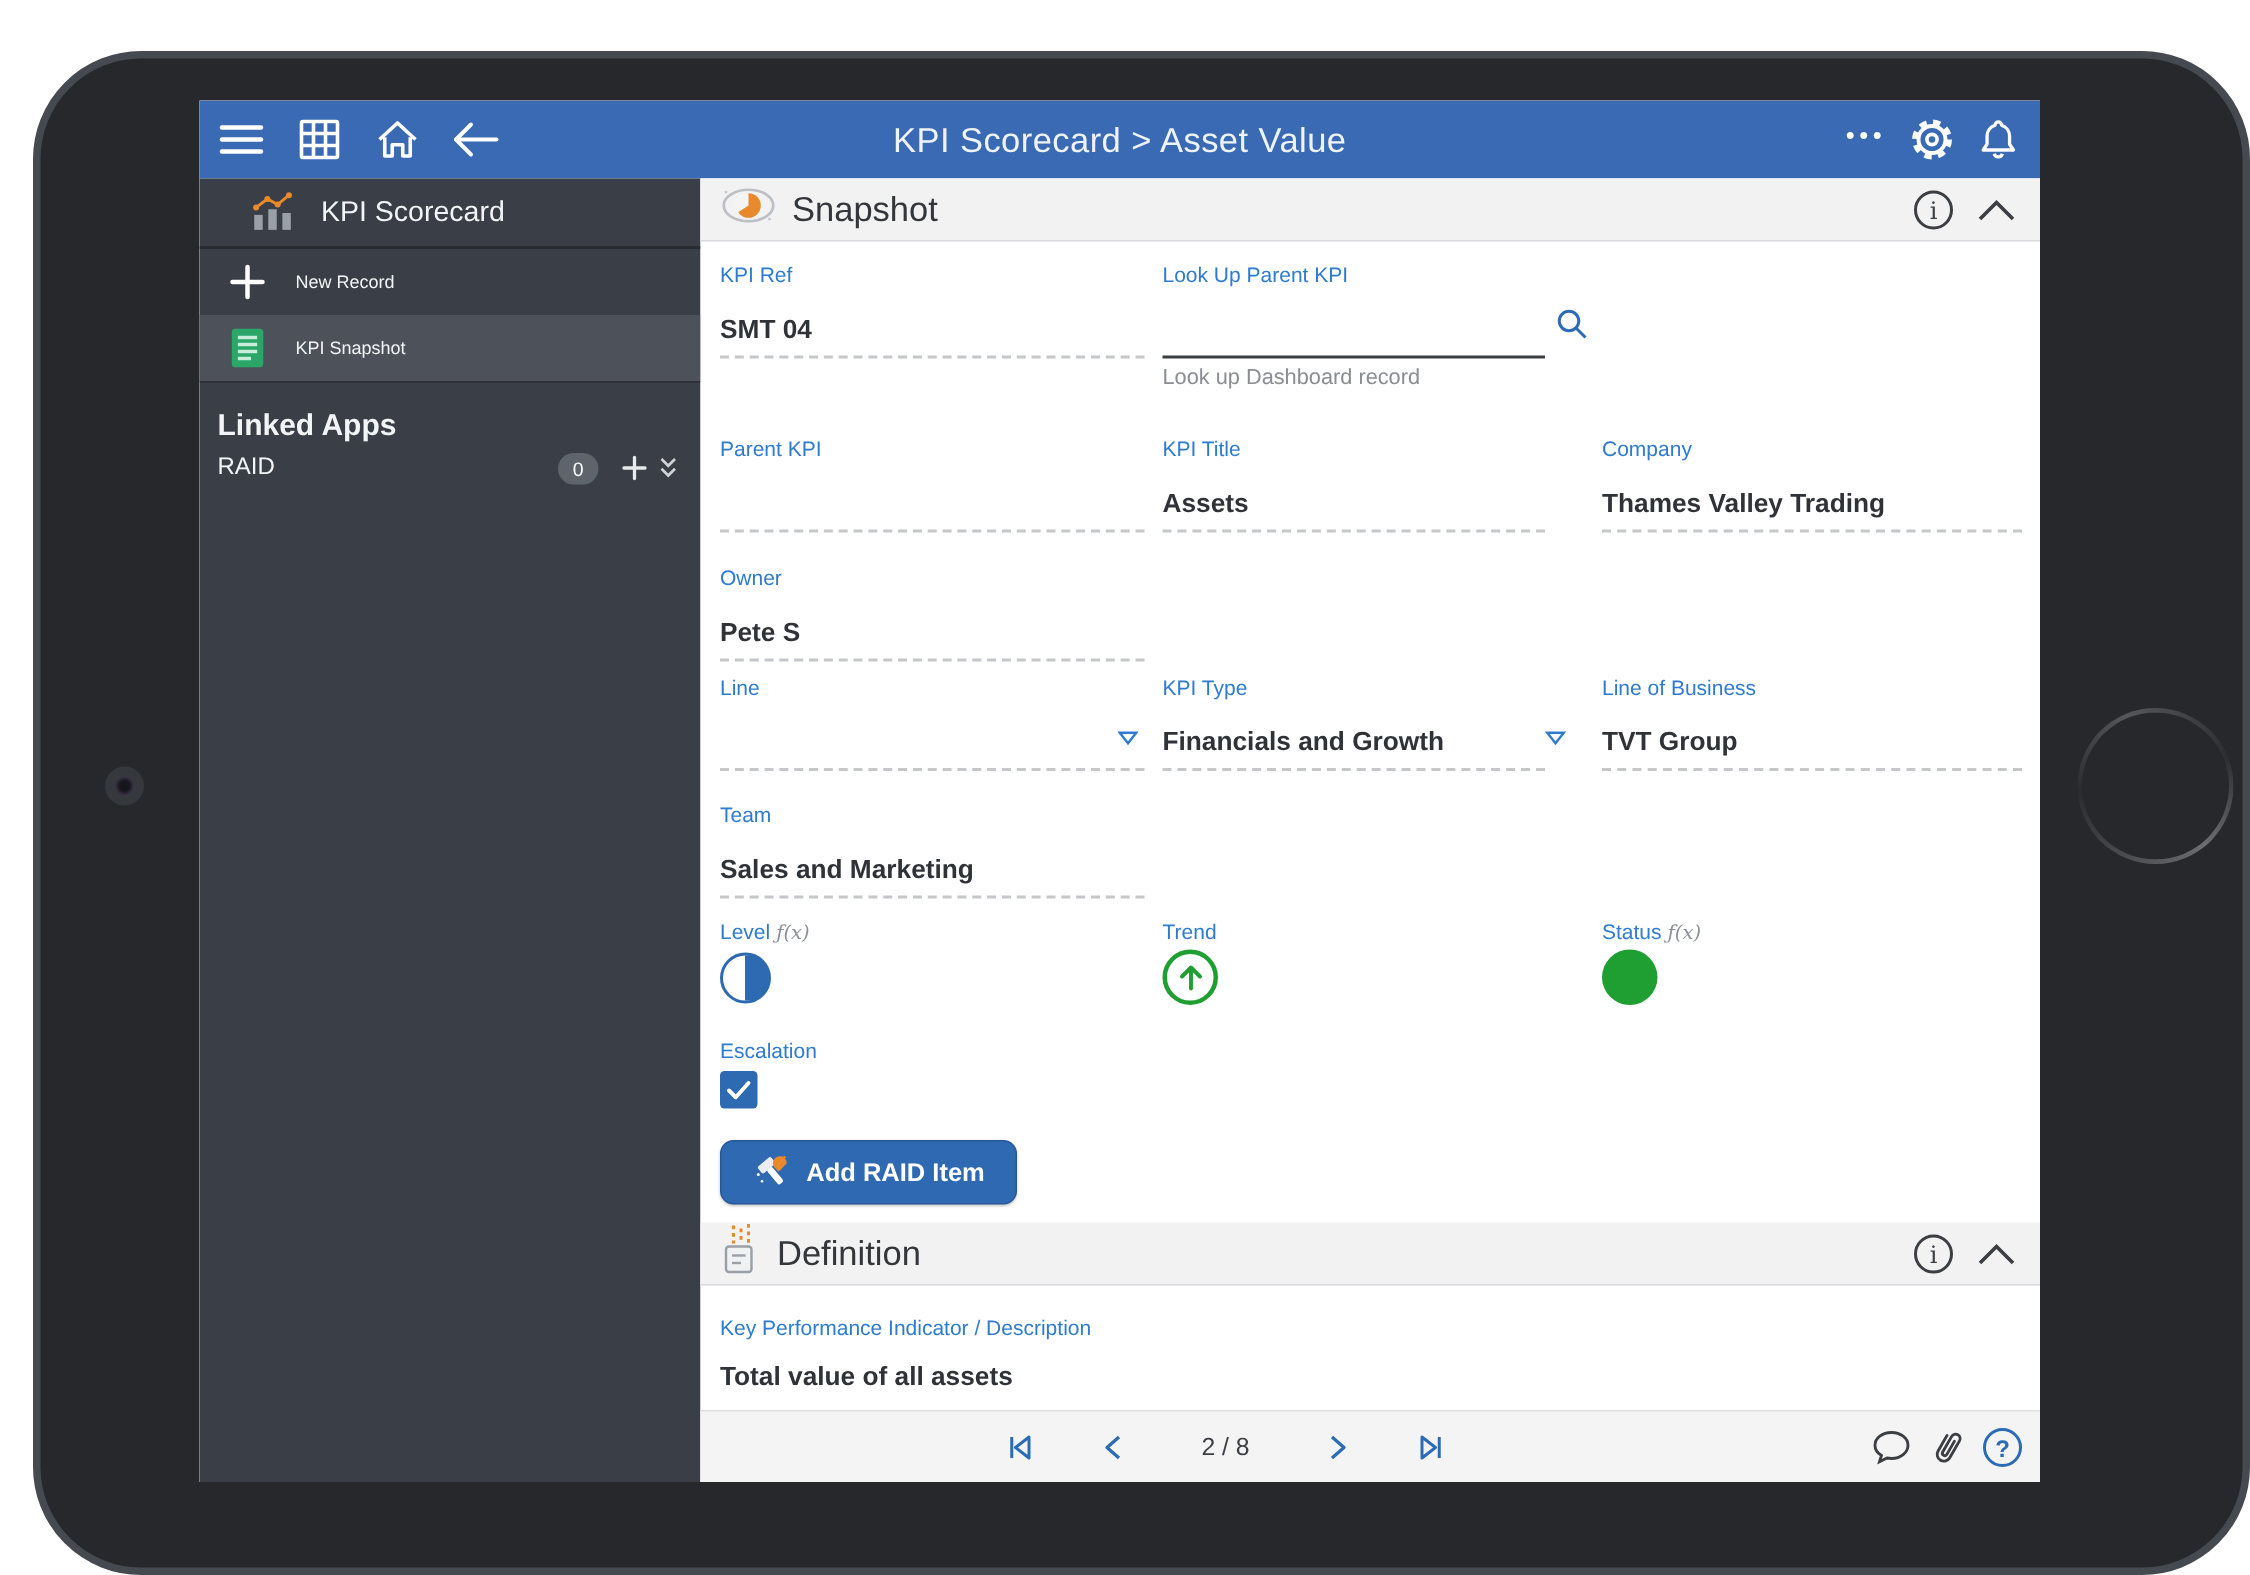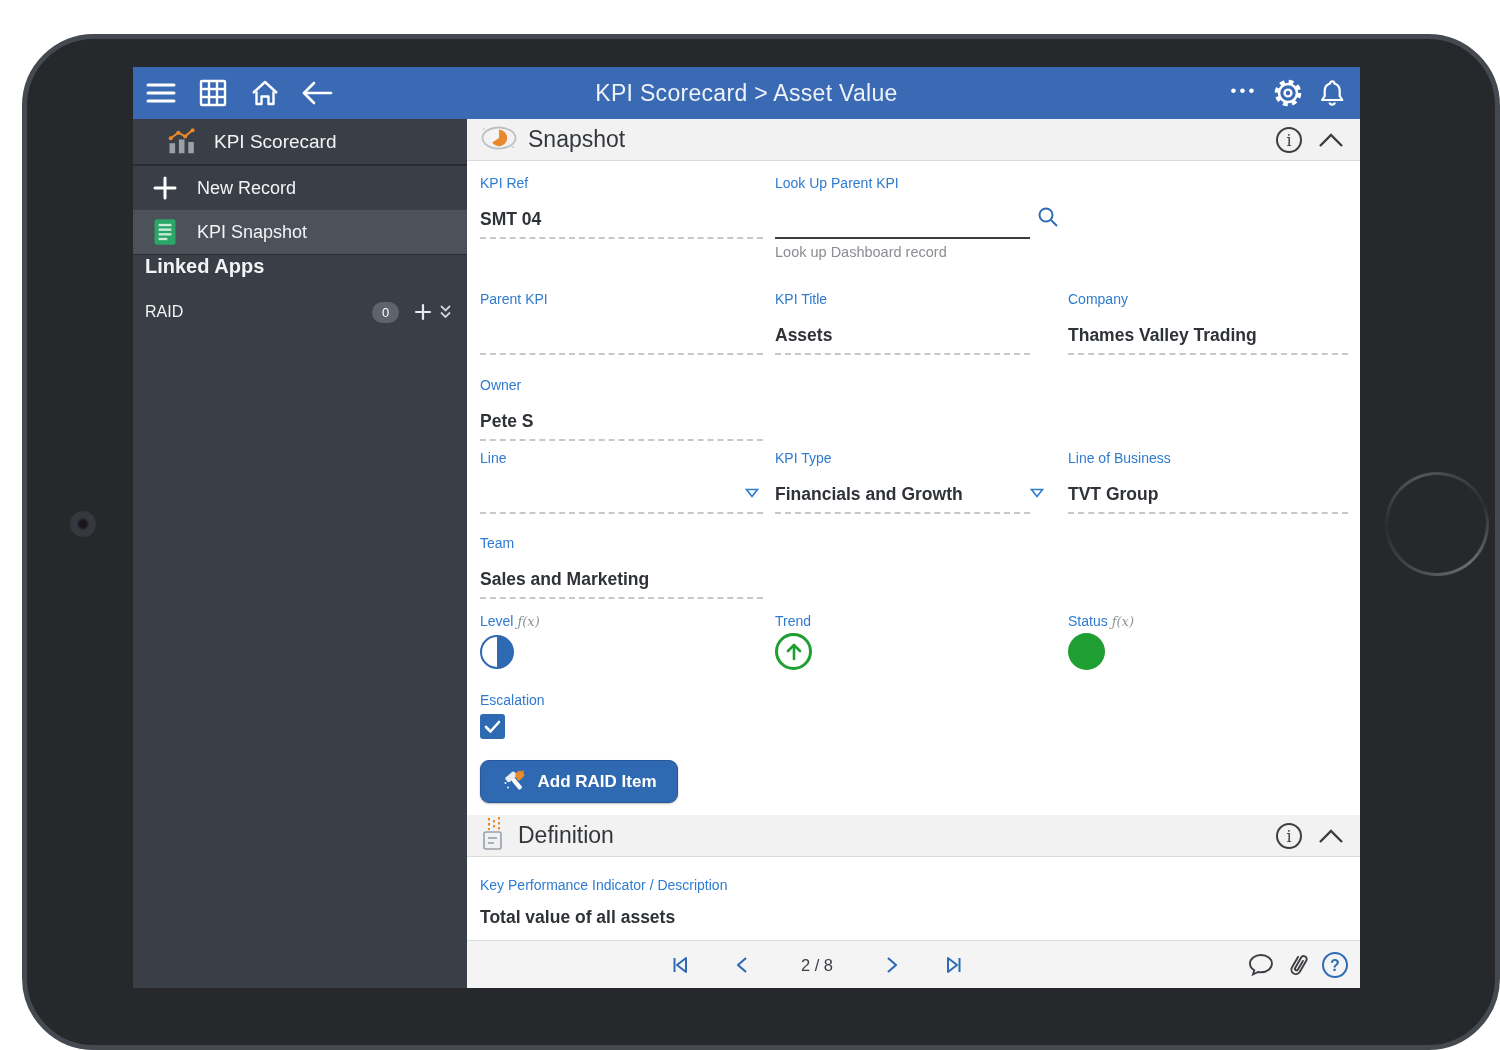--- a/index.html
+++ b/index.html
@@ -28,25 +28,25 @@
   .icon-btn { width: 36px; height: 36px; display: flex; align-items: center; justify-content: center; cursor: pointer; }
   .app-title { position: absolute; left: 0; width: 100%; text-align: center; font-size: 23px; font-weight: 400;
     color: #eef2f9; letter-spacing: 0.3px; }
   .app-bar .right-icons { position: absolute; right: 10px; top: 0; height: 52px; display: flex; align-items: center; gap: 8px; }
   .ellipsis { font-size: 17px; letter-spacing: 3px; color: #fff; padding-bottom: 4px; }
 
   
   .sidebar { position: absolute; left: 0; top: 52px; width: 334px; height: 869px; background: #3a3e46; color: #f2f4f6; }
   .side-row { display: flex; align-items: center; padding-left: 15px; }
   .side-app { height: 47px; border-bottom: 2px solid #282b30; font-size: 19px; padding-left: 32px; }
-  .side-item { height: 44px; font-size: 18px; cursor: pointer; }
+  .side-item { height: 44px; font-size: 12px; cursor: pointer; }
   .side-item.selected { background: #4c515a; }
   .side-icon { width: 34px; height: 30px; margin-right: 15px; display: flex; align-items: center; justify-content: center; }
   .linked-apps-header { height: 42px; font-size: 20px; font-weight: 700; padding-left: 12px; border-top: 1px solid #2a2d33;
-    display: flex; align-items: flex-start; }
+    display: flex; align-items: flex-end; }
   .raid-row { height: 32px; font-size: 16px; padding: 0 12px; display: flex; align-items: center; cursor: pointer; }
   .raid-spacer { flex: 1; }
   .count-badge { min-width: 27px; height: 21px; border-radius: 11px; background: #5e646c; color: #fff; font-size: 13px;
     display: flex; align-items: center; justify-content: center; margin-right: 12px; padding: 0 6px; }
 
   
   .content { position: absolute; left: 334px; top: 52px; width: 893px; height: 869px; background: #ffffff; }
   .section-header { position: absolute; left: 0; width: 893px; height: 42px; background: #f2f2f3;
     border-bottom: 1px solid #d9dbde; display: flex; align-items: center; }
   .section-title { font-size: 23px; color: #33373c; font-weight: 400; margin-left: 10px; }

